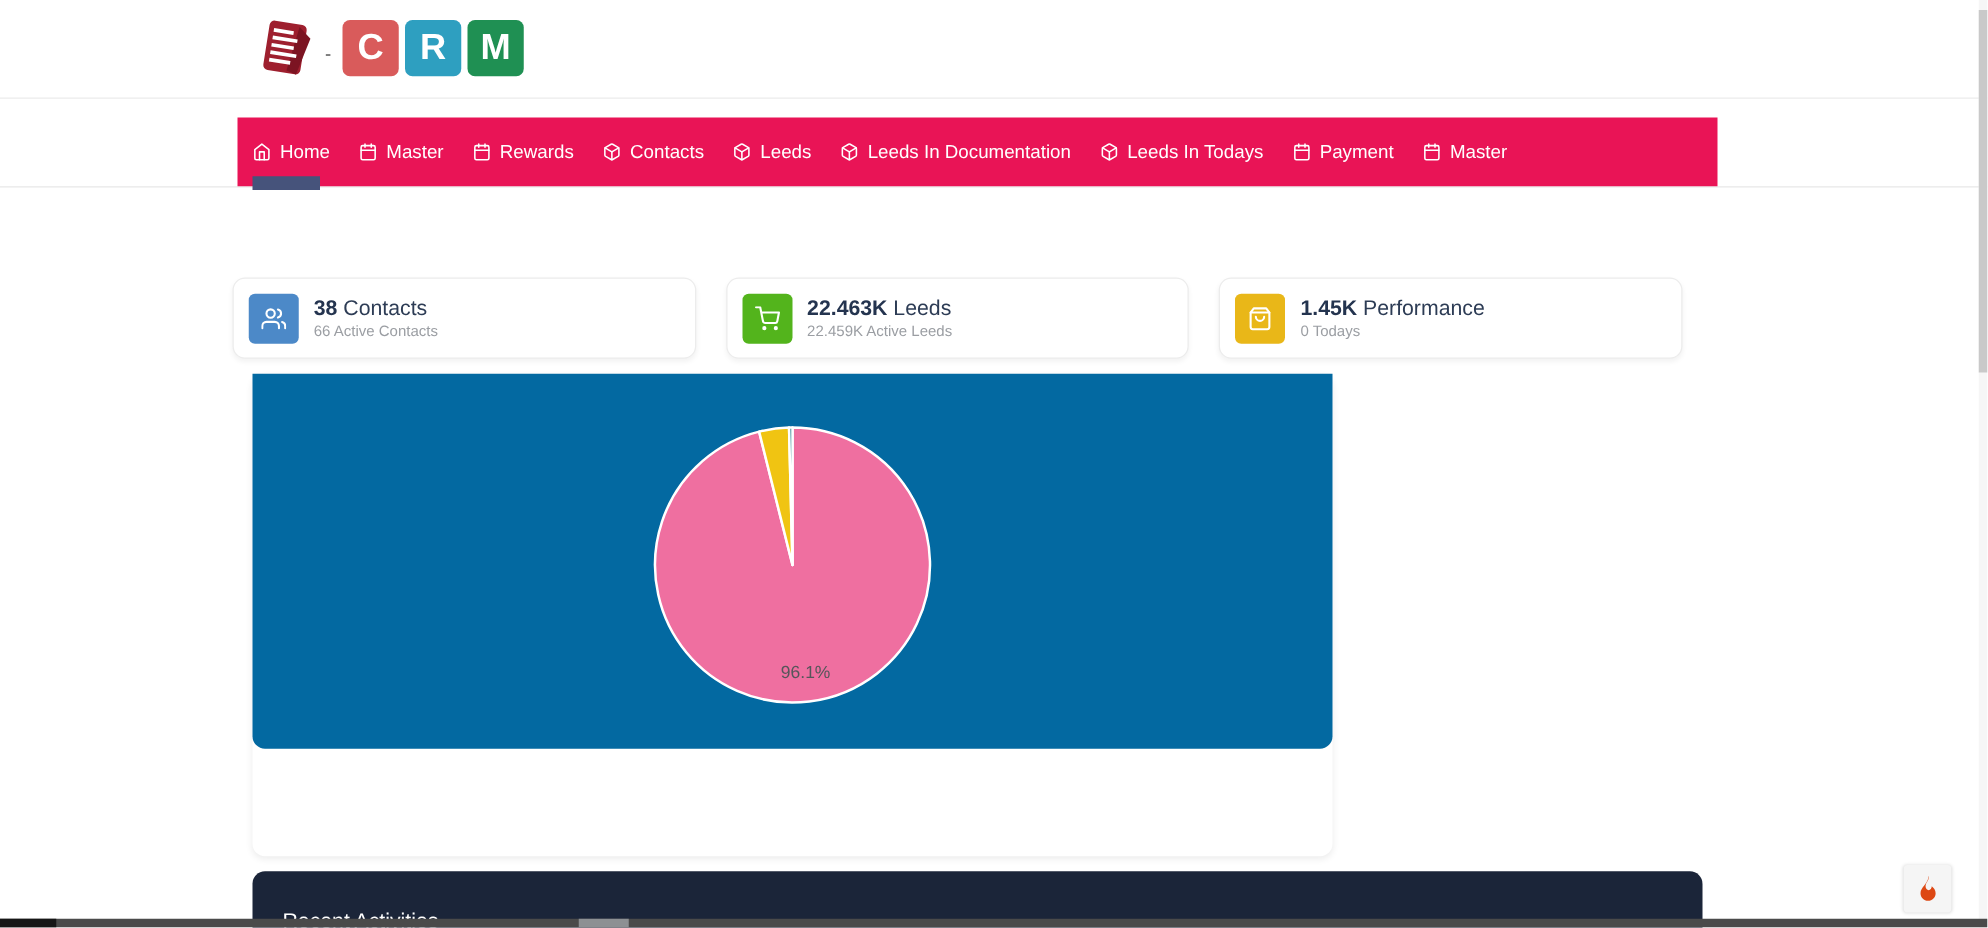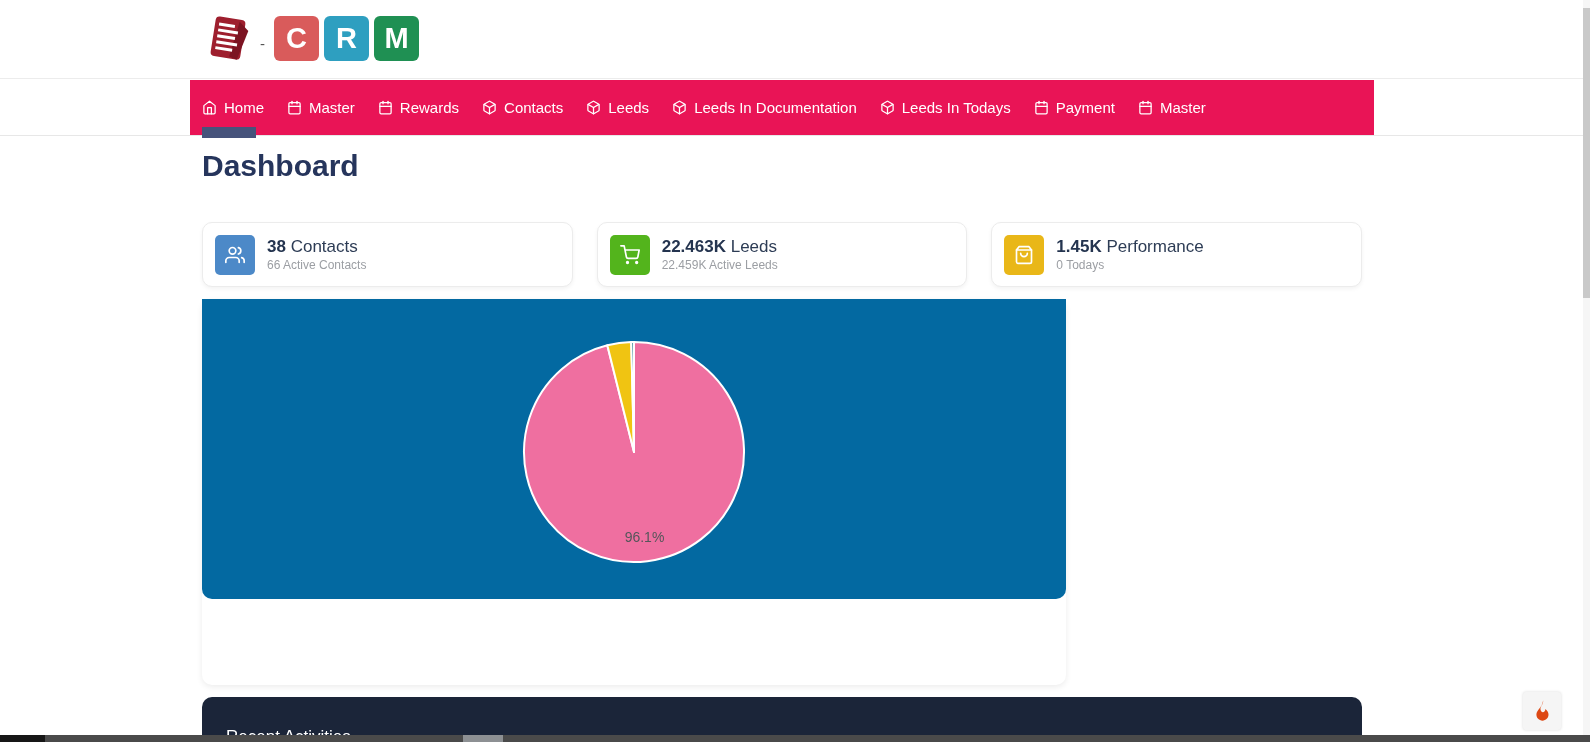--- a/index.html
+++ b/index.html
@@ -15,34 +15,34 @@
   .logo-dash { color:#555; font-size:15px; margin:10px 4px 0 6px; }
   .logo-tile { display:inline-flex; align-items:center; justify-content:center;
                width:45px; height:45px; border-radius:6px; margin-left:5px;
                color:#fff; font-size:29px; font-weight:bold; }
   .userbox { position:absolute; right:228px; top:8px; display:flex; align-items:flex-start; cursor:pointer; }
   .user-avatar { width:42px; height:42px; margin-right:12px; margin-top:2px; }
   .user-name { color:#e8175d; font-size:16px; line-height:22px; }
   .user-role { color:#a7a7a7; font-size:13px; line-height:17px; }
 
   
-  .navrow { position:absolute; top:80px; left:0; width:1590px; height:56px; background:#fff;
+  .navrow { position:absolute; top:94px; left:0; width:1590px; height:56px; background:#fff;
             border-bottom:1px solid #e7e7e7; }
   .navbar { position:absolute; top:0; left:190px; width:1184px; height:55px;
             display:flex; align-items:center; gap:23px; padding-left:12px; }
   .nav-item { display:flex; align-items:center; gap:7px; color:#fff; font-size:15px;
               white-space:nowrap; cursor:pointer; }
   .nav-item svg { width:15px; height:15px; stroke:#fff; fill:none; stroke-width:2;
                   stroke-linecap:round; stroke-linejoin:round; }
   .active-indicator { position:absolute; left:202px; top:47px; width:54px; height:11px; z-index:4; }
 
   
   .page-title { position:absolute; left:202px; top:149px; font-size:30px; color:#26355c; }
 
-  .stats { position:absolute; left:202px; top:222px; width:1160px; display:flex; gap:24px; }
+  .stats { position:absolute; left:186px; top:222px; width:1160px; display:flex; gap:24px; }
   .stat-card { flex:1; height:65px; background:#fff; border:1px solid #ececec; border-radius:10px;
                box-shadow:0 2px 4px rgba(0,0,0,0.05); display:flex; align-items:center; padding-left:12px; }
   .stat-icon { width:40px; height:40px; border-radius:5px; display:flex; align-items:center;
                justify-content:center; flex:none; }
   .stat-icon svg { width:20px; height:20px; stroke:#fff; fill:none; stroke-width:2;
                    stroke-linecap:round; stroke-linejoin:round; }
   .stat-text { margin-left:12px; }
   .stat-line1 { font-size:17px; color:#2d3c55; line-height:21px; }
   .stat-line1 b { color:#24344f; }
   .stat-sub { font-size:12px; color:#9b9ea3; line-height:17px; }
@@ -189,21 +189,20 @@
             <line x1="16" y1="2" x2="16" y2="6"></line>
             <line x1="8" y1="2" x2="8" y2="6"></line>
             <line x1="3" y1="10" x2="21" y2="10"></line>
           </svg>
         <span>Master</span>
       </div>
     </div>
     <div class="active-indicator" style="background: rgb(70, 83, 123);"></div>
   </div>
 
-  <h1 class="page-title">Dashboard</h1>
 
   <div class="stats">
     <div class="stat-card">
       <div class="stat-icon" style="background: rgb(76, 137, 200);">
         <svg viewBox="0 0 24 24">
             <path d="M17 21v-2a4 4 0 0 0-4-4H5a4 4 0 0 0-4 4v2"></path>
             <circle cx="9" cy="7" r="4"></circle>
             <path d="M23 21v-2a4 4 0 0 0-3-3.87"></path>
             <path d="M16 3.13a4 4 0 0 1 0 7.75"></path>
           </svg>

